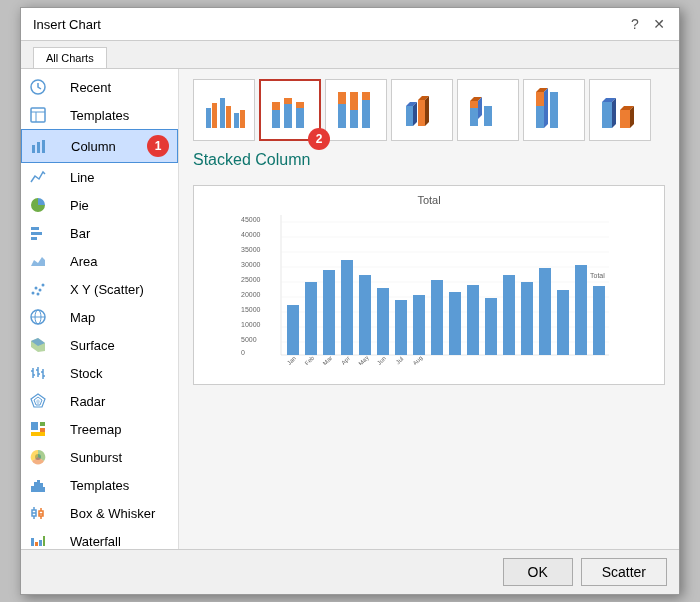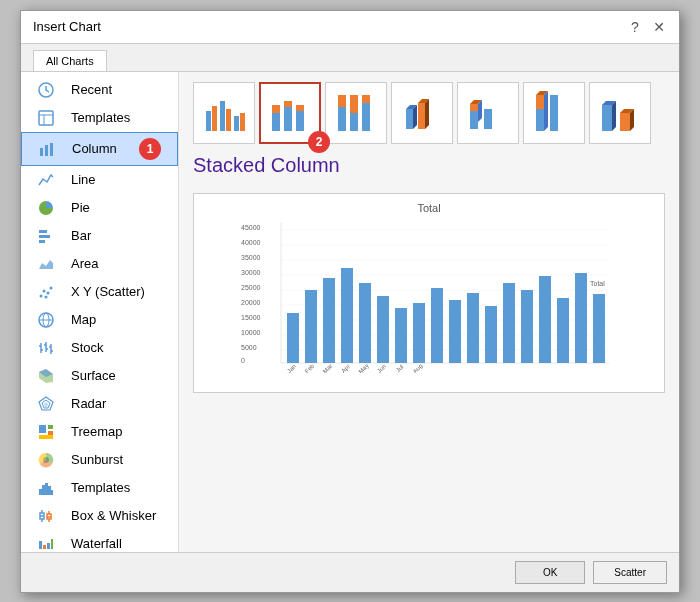--- a/index.html
+++ b/index.html
@@ -72,23 +72,23 @@
     .sidebar {
       width: 158px;
       background: #fff;
       border-right: 1px solid #ddd;
       padding: 4px 0;
       overflow-y: auto;
     }
     .sidebar-item {
       display: flex;
       align-items: center;
-      padding: 5px 16px;
+      padding: 5px 8px;
       cursor: pointer;
-      gap: 16px;
+      gap: 23px;
       color: #000;
       font-size: 13px;
     }
     .sidebar-item.active {
       background: #cce0ff;
       border: 1px solid #4a90d9;
     }
     
     .annotation-circle {
       width: 22px;
@@ -145,24 +145,24 @@
       font-weight: bold;
       display: flex;
       align-items: center;
       justify-content: center;
       position: absolute;
       bottom: -11px;
       right: -11px;
       z-index: 2;
     }
     .chart-type-label {
-      font-size: 20px;
+      font-size: 16px;
       font-weight: 400;
       margin-bottom: 6px;
-      color: #4c1d95;
+      color: #0f766e;
     }
     .chart-preview {
       background: #fff;
       border: 1px solid #ccc;
       padding: 8px;
       height: 200px;
       position: relative;
     }
     .chart-preview-title {
       text-align: center;
@@ -179,21 +179,21 @@
     .dialog-footer {
       padding: 8px 12px;
       background: #f0f0f0;
       border-top: 1px solid #ccc;
       display: flex;
       justify-content: flex-end;
       gap: 8px;
     }
     .footer-btn {
       padding: 5px 20px;
-      font-size: 10px;
+      font-size: 14px;
       border: 1px solid #aaa;
       background: #f0f0f0;
       cursor: pointer;
       min-width: 70px;
     }
     .footer-btn.primary {
       background: #e8e8e8;
     }
     
     .icon-svg {
@@ -291,43 +291,43 @@
         <span>X Y (Scatter)</span>
       </div>
 
       <div class="sidebar-item">
         <svg class="icon-svg" viewBox="0 0 18 18">
           <ellipse cx="9" cy="9" rx="7" ry="7" fill="none" stroke="#5b9bd5" stroke-width="1.5"></ellipse>
           <ellipse cx="9" cy="9" rx="3" ry="7" fill="none" stroke="#5b9bd5" stroke-width="1"></ellipse>
           <line x1="2" y1="9" x2="16" y2="9" stroke="#5b9bd5" stroke-width="1"></line>
         </svg>
         <span>Map</span>
+      </div>
+
+      <div class="sidebar-item">
+        <svg class="icon-svg" viewBox="0 0 18 18">
+          <polygon points="9,2 16,7 16,15 9,16 2,11 2,5" fill="#70ad47" opacity="0.5"></polygon>
+          <polygon points="9,2 16,7 9,10 2,5" fill="#5b9bd5" opacity="0.7"></polygon>
+        </svg>
+        <span>Surface</span>
       </div>
 
       <div class="sidebar-item">
         <svg class="icon-svg" viewBox="0 0 18 18">
           <line x1="4" y1="4" x2="4" y2="14" stroke="#5b9bd5" stroke-width="1.5"></line>
           <line x1="4" y1="7" x2="2" y2="7" stroke="#5b9bd5" stroke-width="1.5"></line>
           <line x1="4" y1="11" x2="6" y2="11" stroke="#5b9bd5" stroke-width="1.5"></line>
           <line x1="9" y1="3" x2="9" y2="13" stroke="#5b9bd5" stroke-width="1.5"></line>
           <line x1="9" y1="6" x2="7" y2="6" stroke="#5b9bd5" stroke-width="1.5"></line>
           <line x1="9" y1="10" x2="11" y2="10" stroke="#5b9bd5" stroke-width="1.5"></line>
           <line x1="14" y1="5" x2="14" y2="15" stroke="#5b9bd5" stroke-width="1.5"></line>
           <line x1="14" y1="8" x2="12" y2="8" stroke="#5b9bd5" stroke-width="1.5"></line>
           <line x1="14" y1="12" x2="16" y2="12" stroke="#5b9bd5" stroke-width="1.5"></line>
         </svg>
         <span>Stock</span>
-      </div>
-
-      <div class="sidebar-item">
-        <svg class="icon-svg" viewBox="0 0 18 18">
-          <polygon points="9,2 16,7 16,15 9,16 2,11 2,5" fill="#70ad47" opacity="0.5"></polygon>
-          <polygon points="9,2 16,7 9,10 2,5" fill="#5b9bd5" opacity="0.7"></polygon>
-        </svg>
-        <span>Surface</span>
       </div>
 
       <div class="sidebar-item">
         <svg class="icon-svg" viewBox="0 0 18 18">
           <polygon points="9,2 16,7 13,15 5,15 2,7" fill="none" stroke="#5b9bd5" stroke-width="1.2"></polygon>
           <polygon points="9,5 13,8 11,13 7,13 5,8" fill="none" stroke="#5b9bd5" stroke-width="1"></polygon>
           <polygon points="9,7 11,9 10,12 8,12 7,9" fill="#5b9bd5" opacity="0.4"></polygon>
         </svg>
         <span>Radar</span>
       </div>

